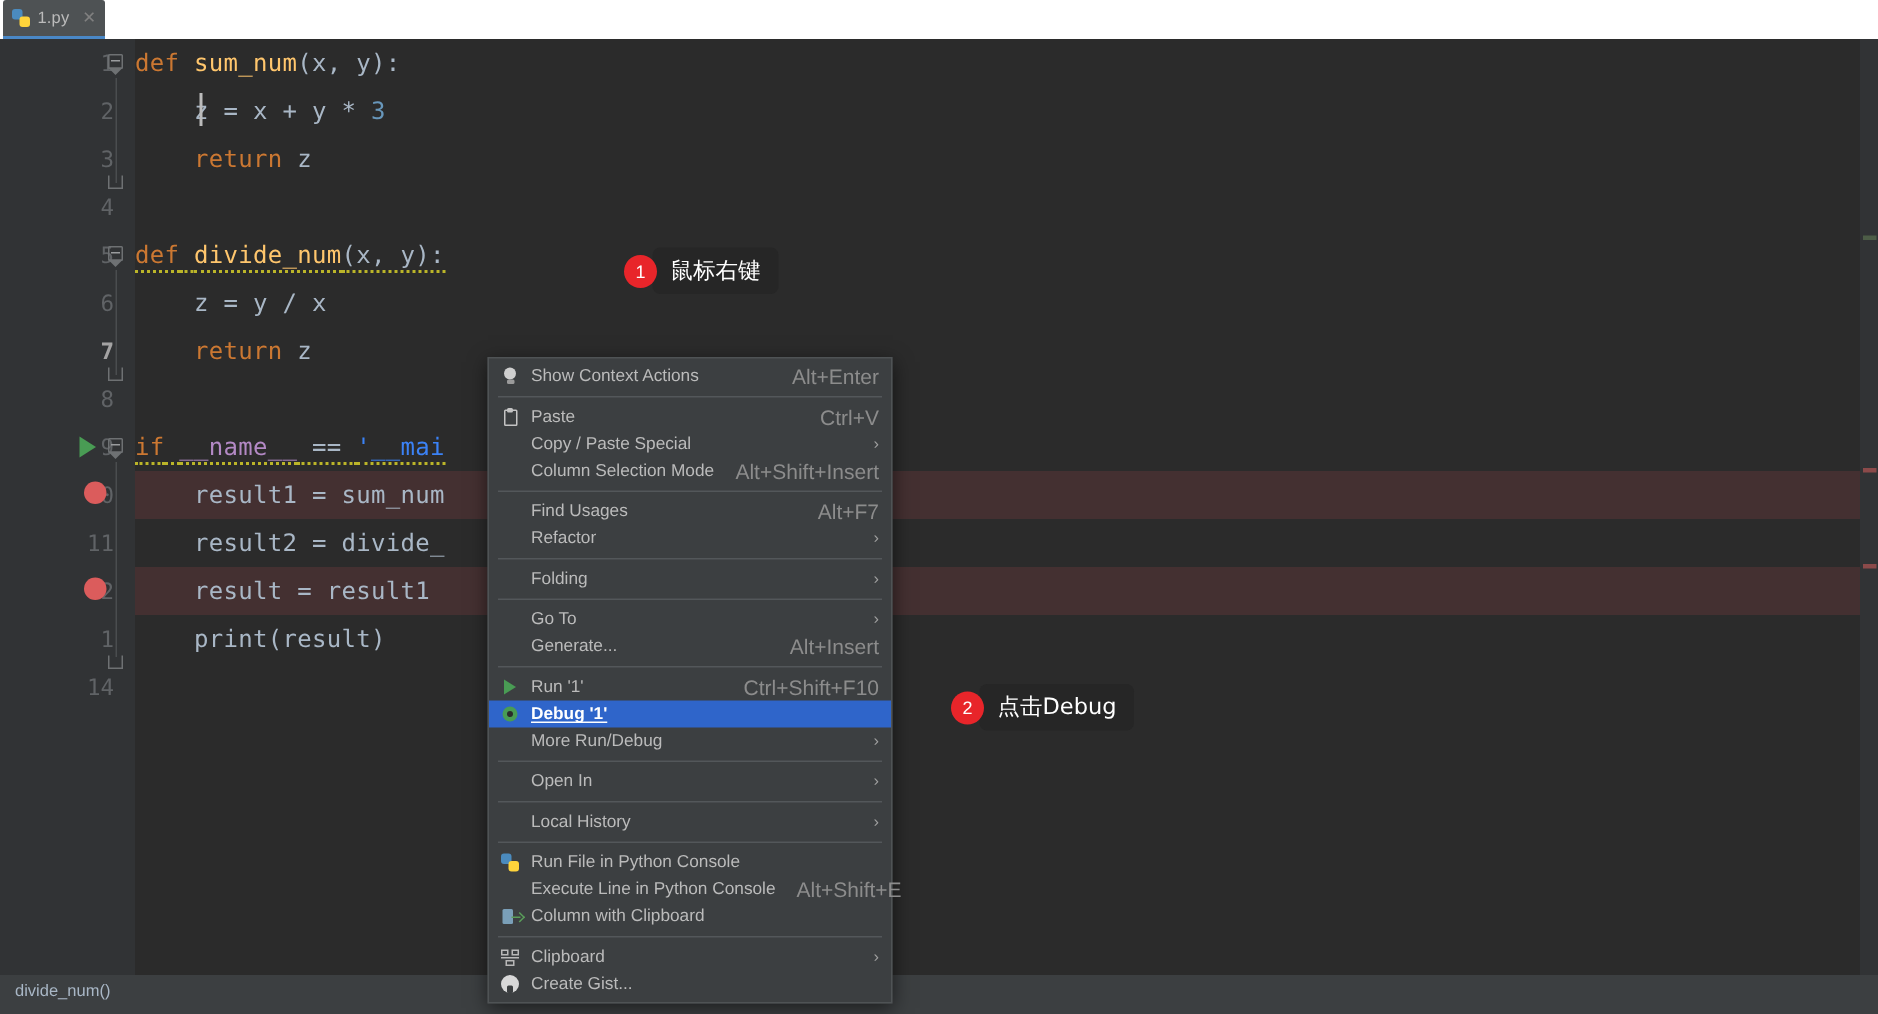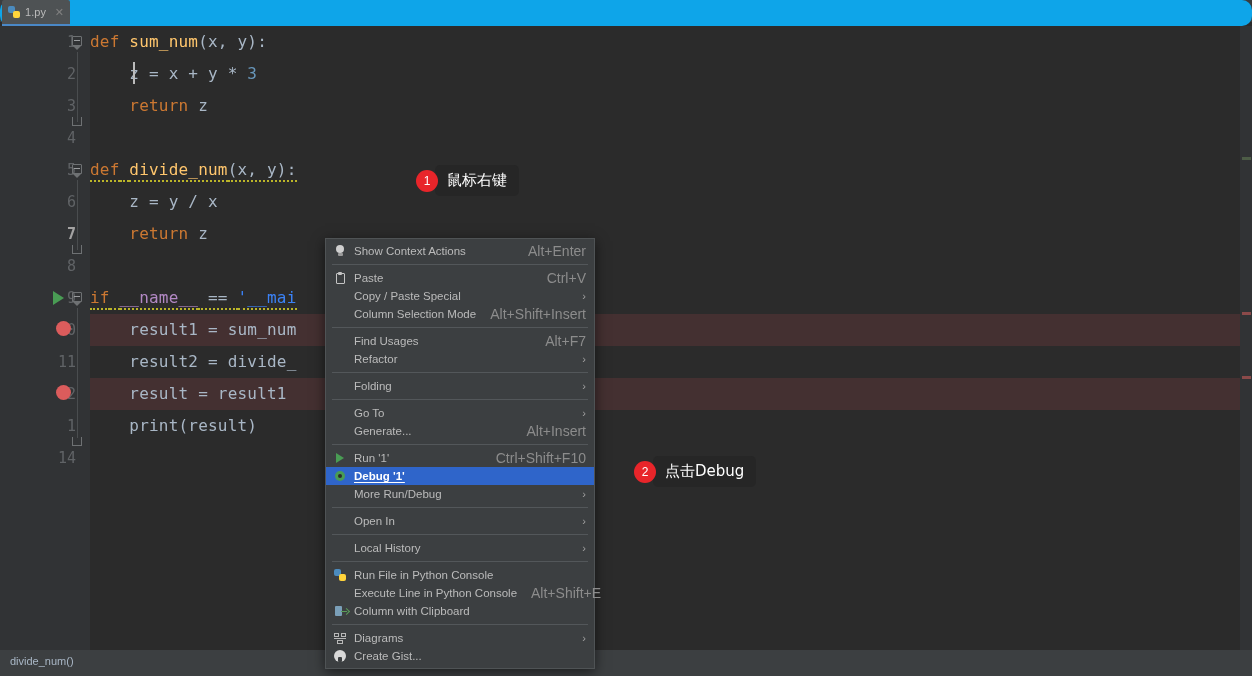--- a/index.html
+++ b/index.html
@@ -13,21 +13,21 @@
   }
   .app{position:absolute;inset:0;background:#2b2b2b;}
 
   
   .chrome-ghost{position:absolute;left:0;top:0;width:1252px;height:22px;
     background:linear-gradient(90deg,#3c3f41 0%,#3c3f41 8%,#313335 8.2%,#35383a 40%,#3a3d3f 60%,#323436 75%,#3a3d3f 100%);
     opacity:.95;}
   .chrome-ghost .g{position:absolute;top:5px;height:9px;background:#46494b;opacity:.55;border-radius:1px;}
 
   
-  .tabbar{position:absolute;left:0;top:0;width:1252px;height:26px;background:#0ea5e9;border-radius:10px;}
+  .tabbar{position:absolute;left:0;top:0;width:1252px;height:26px;background:#ffffff;}
   .tab{position:absolute;left:2px;top:0;height:24px;width:68px;background:#4e5254;
     border-top-left-radius:2px;border-top-right-radius:2px;
     display:flex;align-items:center;gap:4px;padding:0 6px;box-sizing:border-box;}
   .tab .pyicon{width:13px;height:13px;position:relative;flex:none;}
   .tab .pyicon i{position:absolute;display:block;width:7px;height:7px;border-radius:2px;}
   .tab .pyicon i.b{background:#4b8bbe;left:0;top:0;}
   .tab .pyicon i.y{background:#ffd43b;left:5px;top:5px;}
   .tab .tname{font-size:11px;color:#bbbbbb;white-space:nowrap;letter-spacing:.1px;}
   .tab .tclose{font-size:11px;color:#808080;margin-left:auto;line-height:1;}
   .tab-underline{position:absolute;left:2px;top:24px;width:68px;height:2px;background:#4a88c7;}
@@ -368,21 +368,21 @@
     </div>
     <div class="sep"></div>
 
     <div class="mi">
       <span class="ic ic-diagram">
           <span class="r r1"></span>
           <span class="r r2"></span>
           <span class="bar"></span>
           <span class="r r3"></span>
         </span>
-      <span class="lbl">Diagrams</span>
+      <span class="lbl">Clipboard</span>
       <span class="arrow">›</span>
     </div>
     <div class="mi">
       <span class="ic ic-gist">
           <span class="c"></span>
           <span class="m"></span>
         </span>
       <span class="lbl">Create Gist...</span>
     </div>
   </div>

